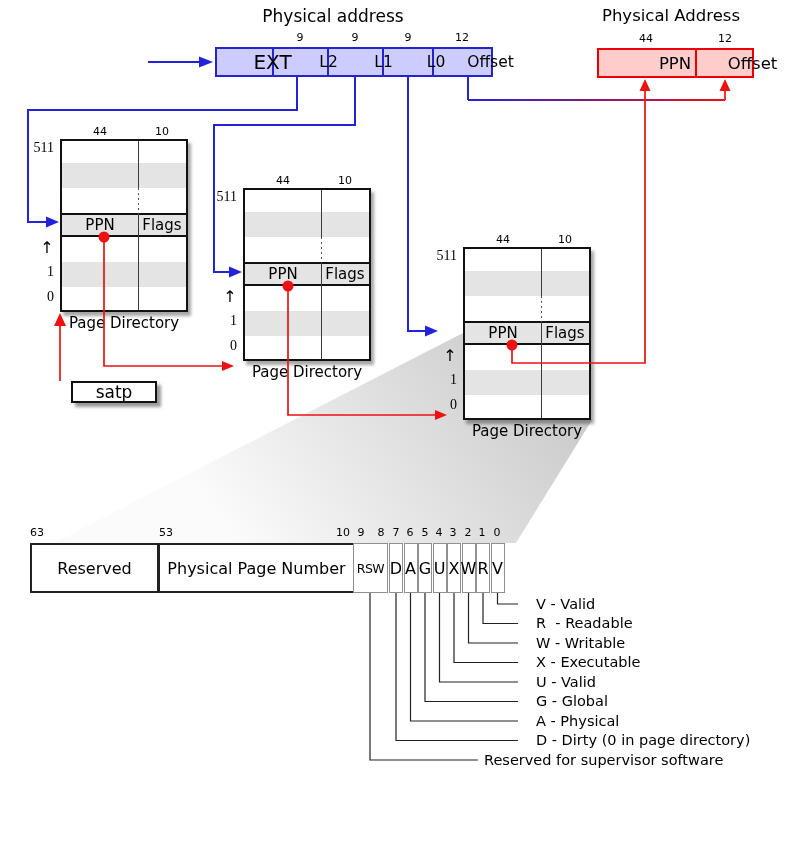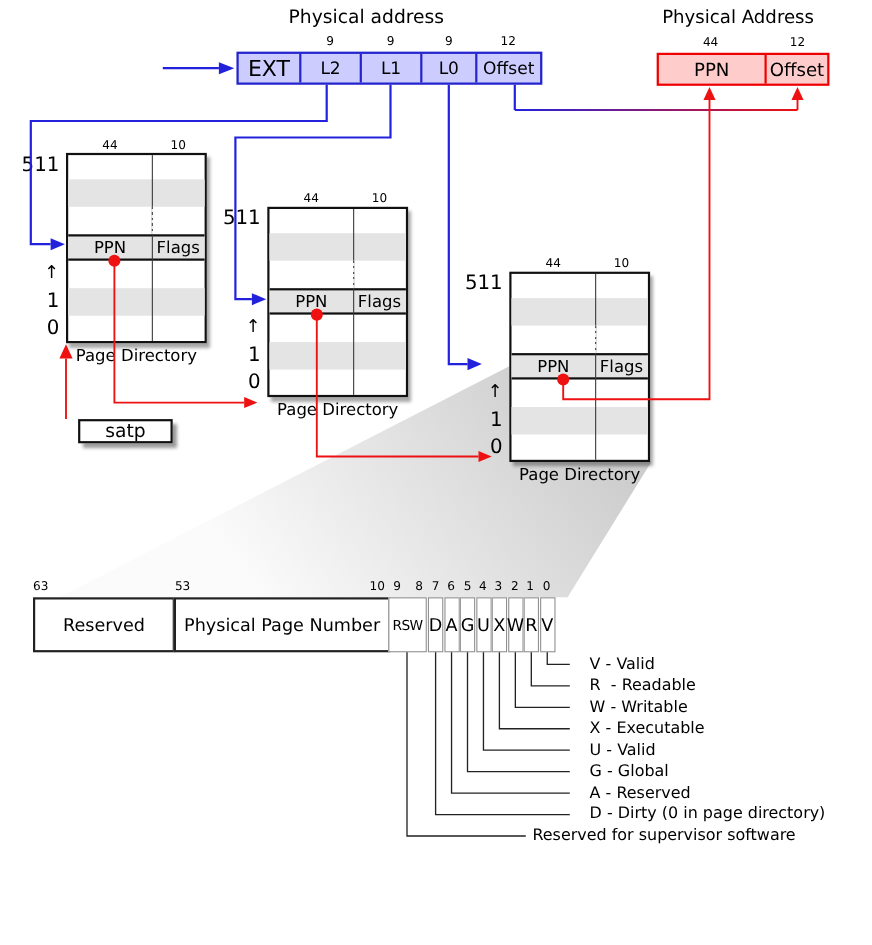--- a/index.html
+++ b/index.html
@@ -12,33 +12,33 @@
   .lbl.right{justify-content:flex-end;}
   .lbl.left{justify-content:flex-start;}
   .bits{font-size:11px;height:12px;}
   
   .vabox{position:absolute;z-index:1;left:215px;top:47px;width:278px;height:30px;box-sizing:border-box;
          background:#ccccff;border:2px solid #2424cc;}
   .vadiv{position:absolute;top:0;bottom:0;width:2px;background:#2424cc;}
   .pabox{position:absolute;z-index:1;left:597px;top:48px;width:157px;height:30px;box-sizing:border-box;
          background:#ffcccc;border:2px solid #ee0000;}
   .padiv{position:absolute;top:0;bottom:0;width:2px;background:#ee0000;}
-  .seg{position:absolute;top:0;height:100%;display:flex;align-items:center;justify-content:center;}
+  .seg{position:absolute;top:0;height:100%;display:flex;align-items:center;justify-content:center;padding-left:28px;}
   
   .pd{position:absolute;z-index:1;width:128px;height:173px;box-sizing:border-box;background:#fff;
       border:2px solid #111;box-shadow:3px 4px 3px rgba(0,0,0,0.35);}
   .stripe{position:absolute;left:0;right:0;height:25px;background:#e4e4e4;}
   .ppnrow{position:absolute;left:0;right:0;top:72px;height:24px;box-sizing:border-box;background:#e4e4e4;
           border-top:2px solid #111;border-bottom:2px solid #111;}
   .pddiv{position:absolute;left:76px;top:0;bottom:0;width:1px;background:#3a3a3a;}
   .pddot{position:absolute;left:76px;top:47px;height:25px;width:1px;
          background:repeating-linear-gradient(to bottom,#555 0 2px,#ffffff 2px 5px);}
   .cell{position:absolute;top:72px;height:24px;display:flex;align-items:center;justify-content:center;
         font-size:15px;z-index:2;}
-  .idx{font-size:18px;}
+  .idx{font-size:14px;font-family:Liberation Serif, serif;}
   .pdcap{font-size:15px;}
   
   .satp{position:absolute;z-index:1;left:27px;top:381px;width:86px;height:22px;box-sizing:border-box;
         background:#fff;border:2px solid #111;box-shadow:4px 4px 3px rgba(0,0,0,0.4);
         display:flex;align-items:center;justify-content:center;font-size:17px;margin-left:44px;}
   
   .ptebox{position:absolute;z-index:1;top:543px;height:50px;box-sizing:border-box;background:#fff;
           border:2px solid #222;display:flex;align-items:center;justify-content:center;font-size:16px;}
   .ptebox.small{border:1.5px solid #909090;}
   .legend{font-size:14.5px;height:18px;white-space:pre;z-index:2;}
@@ -167,21 +167,21 @@
   <div class="ptebox small" style="left:461.5px;width:14px;">W</div>
   <div class="ptebox small" style="left:476px;width:14px;">R</div>
   <div class="ptebox small" style="left:490.5px;width:14px;">V</div>
 
   <div class="lbl legend left" style="left:536px;top:595px;width:250px;">V - Valid</div>
   <div class="lbl legend left" style="left:536px;top:614.5px;width:250px;">R  - Readable</div>
   <div class="lbl legend left" style="left:536px;top:653.5px;width:250px;">X - Executable</div>
   <div class="lbl legend left" style="left:536px;top:634px;width:250px;">W - Writable</div>
   <div class="lbl legend left" style="left:536px;top:673px;width:250px;">U - Valid</div>
   <div class="lbl legend left" style="left:536px;top:692.5px;width:250px;">G - Global</div>
-  <div class="lbl legend left" style="left:536px;top:712px;width:250px;">A - Reserved</div>
+  <div class="lbl legend left" style="left:536px;top:712px;width:250px;">A - Physical</div>
   <div class="lbl legend left" style="left:536px;top:731.5px;width:260px;">D - Dirty (0 in page directory)</div>
   <div class="lbl legend left" style="left:484px;top:751px;width:280px;">Reserved for supervisor software</div>
 
 
   <svg class="layer front" width="793" height="859" viewBox="0 0 793 859">
     <defs>
       <linearGradient id="blueRed" gradientUnits="userSpaceOnUse" x1="468" y1="0" x2="725" y2="0">
         <stop offset="0" stop-color="#2222dd"></stop>
         <stop offset="1" stop-color="#ee1111"></stop>
       </linearGradient>

